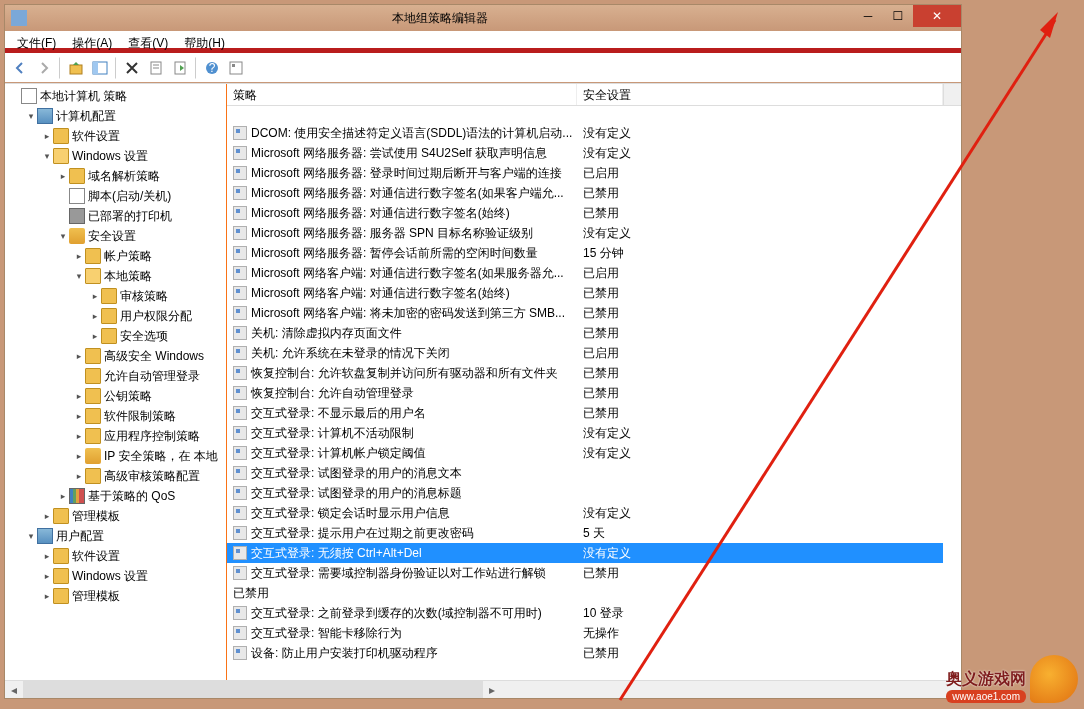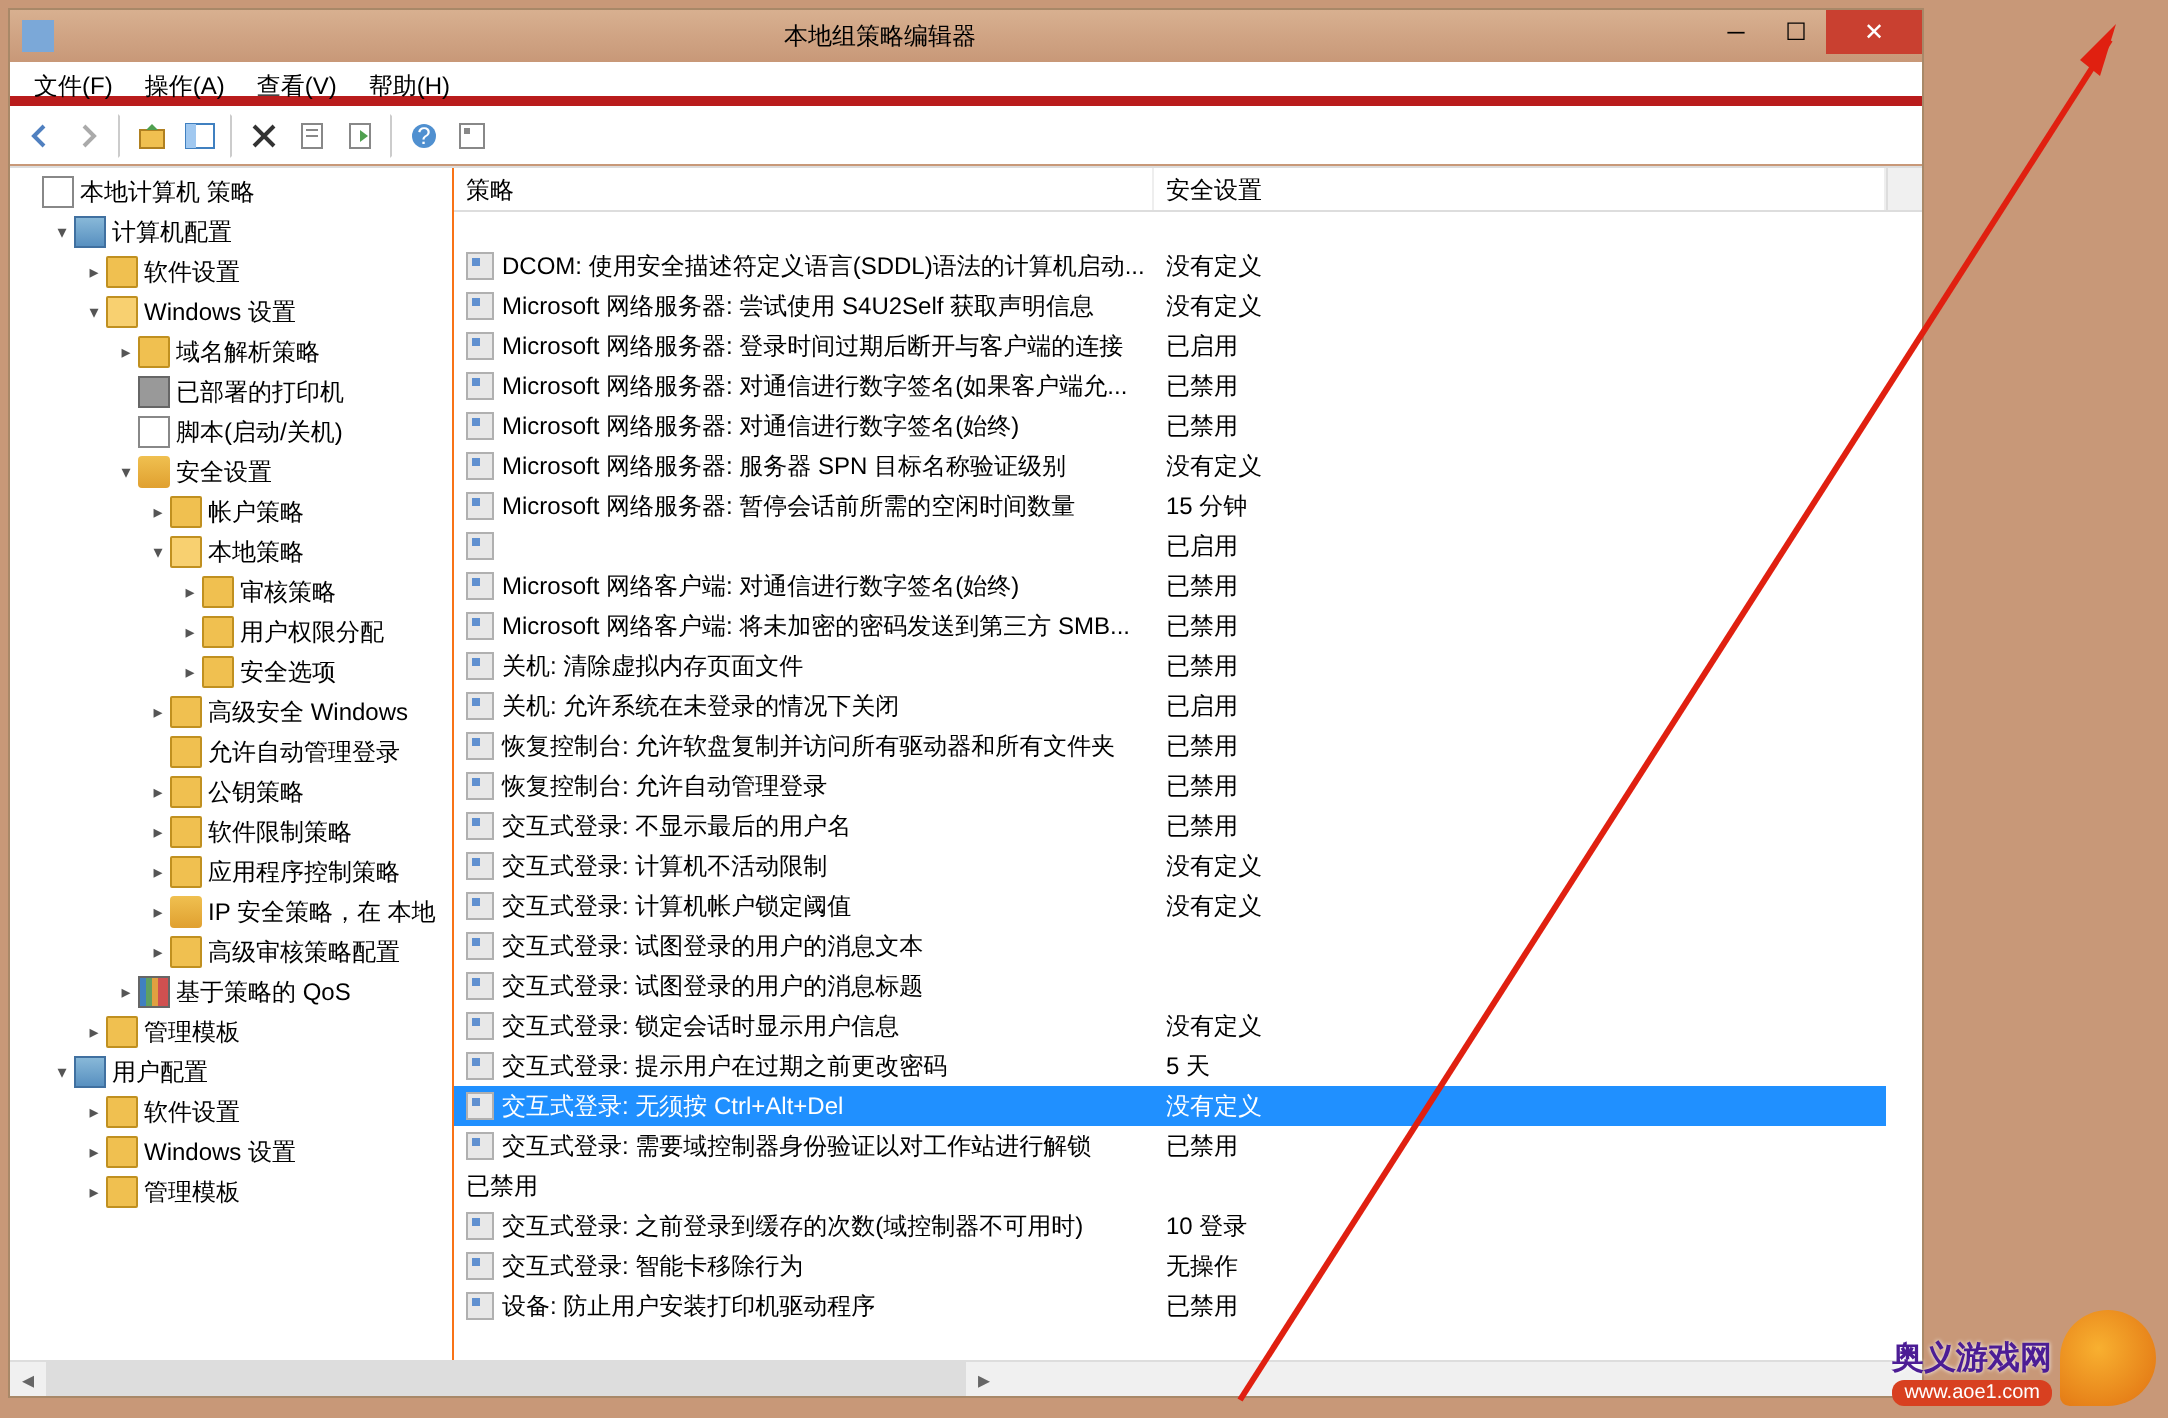--- a/index.html
+++ b/index.html
@@ -43,21 +43,21 @@
 .cell.c2 { flex: 1; }
 .picon { width: 14px; height: 14px; margin-right: 4px; background: #e8e8e8; border: 1px solid #b0b0b0; flex-shrink: 0; position: relative; }
 .picon::after { content:''; position:absolute; left:2px; top:2px; width:4px; height:4px; background:#6090d0; }
 .scrollbar-v { width: 18px; background: #f0f0f0; border-left: 1px solid #ddd; }
 .hscroll { height: 18px; background: #f0f0f0; border-top: 1px solid #ddd; display: flex; }
 .hscroll .track { flex: 1; }
 .hscroll-bar { width: 18px; display:flex; align-items:center; justify-content:center; color:#666; }
 .arrow-annotation { position: absolute; pointer-events: none; z-index: 100; }
 .watermark { position: absolute; right: 6px; bottom: 6px; display: flex; align-items: flex-end; gap: 4px; z-index: 50; }
 .wm-logo { width: 48px; height: 48px; background: radial-gradient(circle at 40% 40%, #f8b030, #e07010); border-radius: 50% 50% 50% 10%; }
-.wm-label { font-size: 16px; font-weight: bold; color: #4c1d95; text-shadow: 0 0 2px #fff; text-align: right; }
+.wm-label { font-size: 16px; font-weight: bold; color: #7f1d1d; text-shadow: 0 0 2px #fff; text-align: right; }
 .wm-url { font-size: 10px; background: #d84020; color: #fff; padding: 1px 6px; border-radius: 6px; }
 </style>
 </head>
 <body>
 
 <div class="window">
   <div class="titlebar">
     <span class="title-icon"></span>
     <span class="title-text">本地组策略编辑器</span>
     <div class="win-controls">
@@ -154,27 +154,27 @@
           <span class="ticon folder-open"></span>
           <span>Windows 设置</span>
         </div>
         <div class="tree-item" style="padding-left: 52px;">
           <span class="arrow ">▸</span>
           <span class="ticon folder"></span>
           <span>域名解析策略</span>
         </div>
         <div class="tree-item" style="padding-left: 52px;">
           <span class="arrow none">▸</span>
+          <span class="ticon doc"></span>
+          <span>脚本(启动/关机)</span>
+        </div>
+        <div class="tree-item" style="padding-left: 52px;">
+          <span class="arrow none">▸</span>
           <span class="ticon printer"></span>
           <span>已部署的打印机</span>
-        </div>
-        <div class="tree-item" style="padding-left: 52px;">
-          <span class="arrow none">▸</span>
-          <span class="ticon doc"></span>
-          <span>脚本(启动/关机)</span>
         </div>
         <div class="tree-item" style="padding-left: 52px;">
           <span class="arrow ">▾</span>
           <span class="ticon shield"></span>
           <span>安全设置</span>
         </div>
         <div class="tree-item" style="padding-left: 68px;">
           <span class="arrow ">▸</span>
           <span class="ticon folder"></span>
           <span>帐户策略</span>
@@ -318,20 +318,21 @@
             <div class="row">
               <div class="cell c1">
                 <span class="picon"></span>
                 <span>Microsoft 网络服务器: 暂停会话前所需的空闲时间数量</span>
               </div>
               <div class="cell c2">15 分钟</div>
             </div>
             <div class="row">
               <div class="cell c1">
                 <span class="picon"></span>
+                <span>Microsoft 网络客户端: 对通信进行数字签名(如果服务器允...</span>
               </div>
               <div class="cell c2">已启用</div>
             </div>
             <div class="row">
               <div class="cell c1">
                 <span class="picon"></span>
                 <span>Microsoft 网络客户端: 对通信进行数字签名(始终)</span>
               </div>
               <div class="cell c2">已禁用</div>
             </div>

